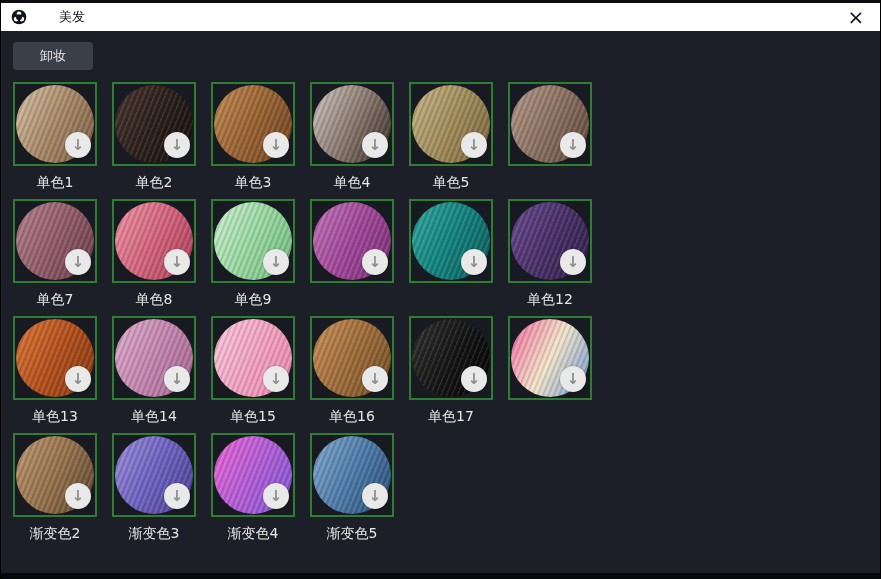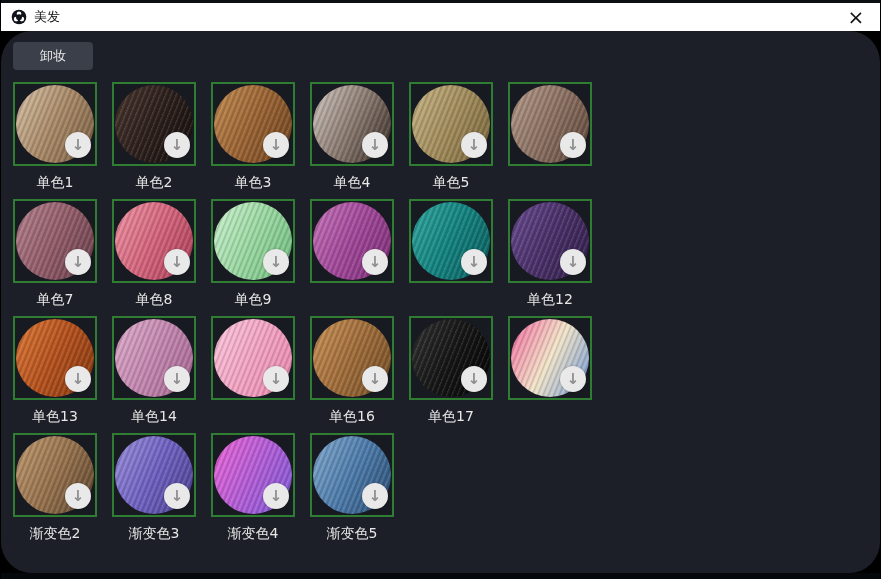--- a/index.html
+++ b/index.html
@@ -15,28 +15,28 @@
     display:flex; flex-direction:column;
     border-left:1px solid #000; border-right:1px solid #000;
   }
   .top-edge{height:3px; background:#0c0e12; flex:0 0 auto;}
   .titlebar{
     flex:0 0 28px; background:var(--titlebar-bg);
     display:flex; align-items:center; padding:0 10px;
   }
   .logo{width:16px; height:16px; display:inline-flex; margin-right:7px;}
   .logo svg{width:16px; height:16px;}
-  .title{font-size:13px; color:#111;}
+  .title{font-size:13px; color:#111;margin-left:25px;}
   .close{
     margin-left:auto; width:28px; text-align:center;
     font-size:20px; line-height:20px; color:#111; cursor:default;
   }
   .content{
     flex:1 1 auto; background:var(--dialog-bg);
-    padding:11px 12px 0 12px; overflow:hidden;border-radius:31px;
+    padding:11px 12px 0 12px; overflow:hidden;
   }
   .remove-btn{
     display:block; width:80px; height:28px;
     background:var(--button-bg); color:#e9e9e9;
     border:none; border-radius:4px; font-size:13px;
     font-family:inherit; cursor:pointer;
   }
   .grid{
     margin-top:12px;
     display:grid;
@@ -242,20 +242,21 @@
   </div>
 
   <div class="cell">
     <div class="tile">
       <div class="circle" style="background: repeating-linear-gradient(112deg, rgba(255, 255, 255, 0.13) 0px, rgba(255, 255, 255, 0) 2px, rgba(0, 0, 0, 0.16) 3px, rgba(0, 0, 0, 0) 5px), linear-gradient(118deg, rgb(252, 201, 220) 0%, rgb(244, 165, 196) 50%, rgb(233, 135, 174) 100%);">
         <span class="badge">
           <span class="arrow">↓</span>
         </span>
       </div>
     </div>
+    <div class="label">单色15</div>
   </div>
 
   <div class="cell">
     <div class="tile">
       <div class="circle" style="background: repeating-linear-gradient(112deg, rgba(255, 255, 255, 0.13) 0px, rgba(255, 255, 255, 0) 2px, rgba(0, 0, 0, 0.16) 3px, rgba(0, 0, 0, 0) 5px), linear-gradient(118deg, rgb(203, 147, 89) 0%, rgb(160, 109, 59) 50%, rgb(116, 78, 38) 100%);">
         <span class="badge">
           <span class="arrow">↓</span>
         </span>
       </div>
     </div>

